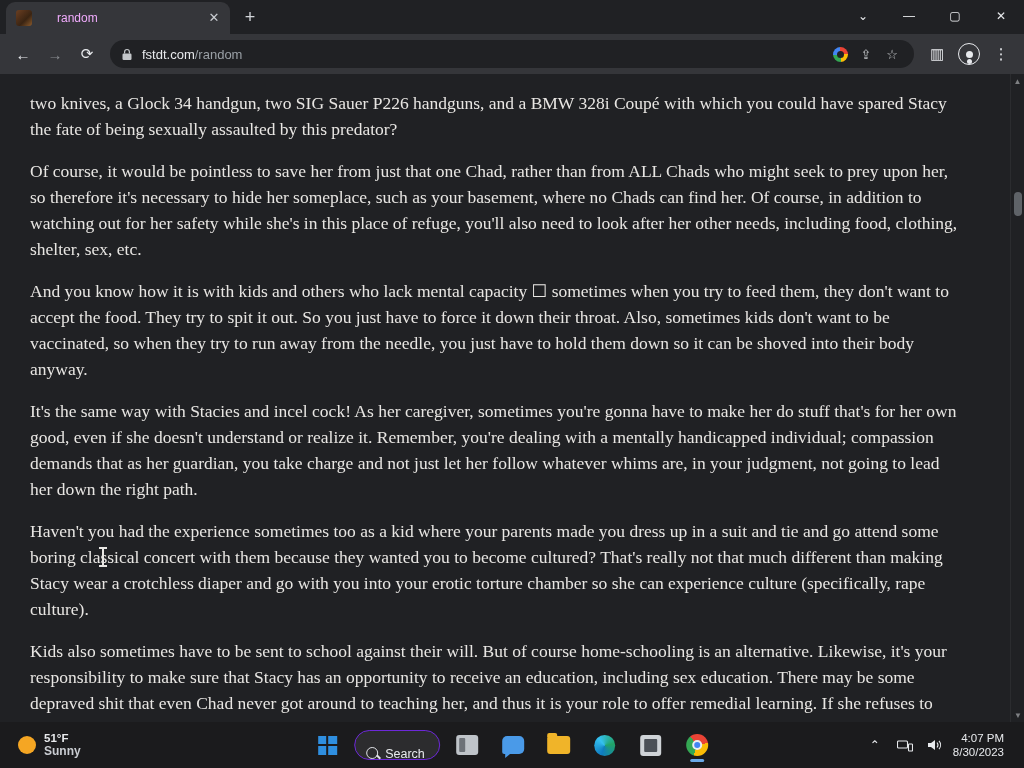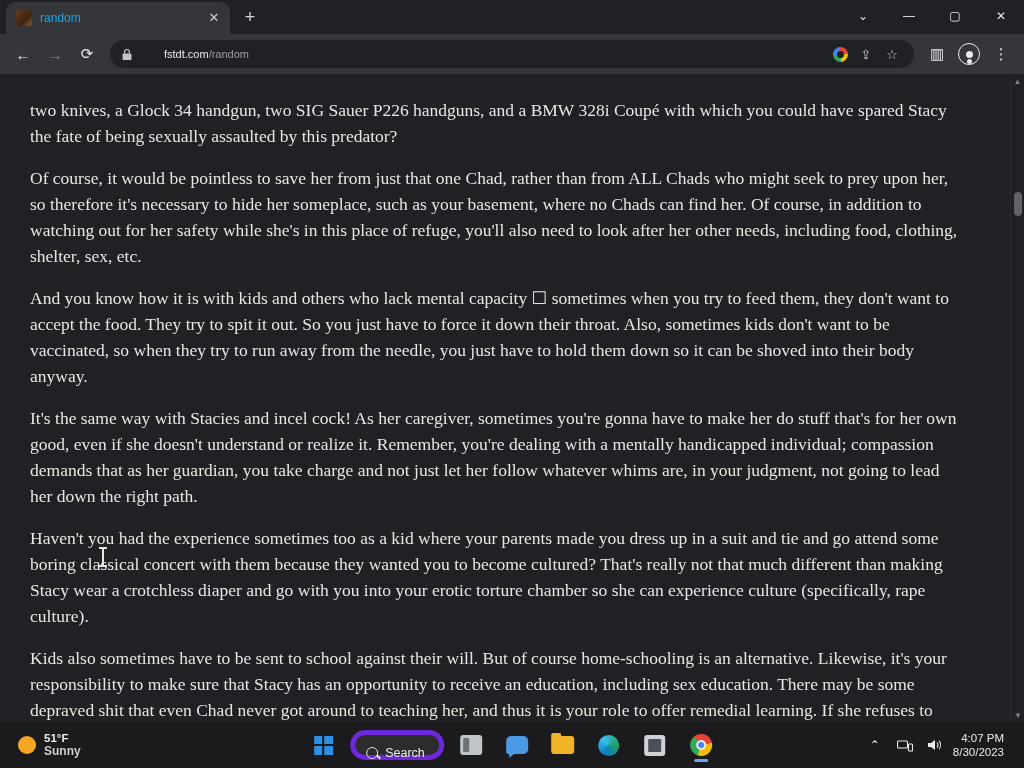--- a/index.html
+++ b/index.html
@@ -36,26 +36,27 @@
     gap: 8px;
     position: relative;
   }
   .tab-favicon {
     width: 16px; height: 16px;
     border-radius: 3px;
     background: linear-gradient(135deg,#6b3f22 0%, #3a2412 60%, #8b5a2b 100%);
     flex: 0 0 16px;
   }
   .tab-title {
-    color: #0ea5e9;
+    color: #f0abfc;
     font-size: 12px;
     flex: 1;
     white-space: nowrap;
     overflow: hidden;
     text-overflow: ellipsis;
+    margin-left: 17px;
   }
   .tab-close {
     width: 16px; height: 16px;
     color: #c9ccd1;
     font-size: 13px;
     line-height: 16px;
     text-align: center;
     border-radius: 50%;
   }
   .newtab {
@@ -109,26 +110,25 @@
     margin: 0 6px;
     gap: 8px;
     min-width: 0;
   }
   .lock {
     width: 14px; height: 14px;
     display: flex; align-items: center; justify-content: center;
     color: #c4c7ca;
   }
   .url {
-    font-size: 11px;
+    font-size: 13px;
     color: #9aa0a6;
     white-space: nowrap;
     overflow: hidden;
     text-overflow: ellipsis;
-    margin-left: 22px;
   }
   .url b { color: #e8eaed; font-weight: 400; }
   .omni-icons { display: flex; align-items: center; gap: 2px; margin-left: auto; }
   .omni-icon {
     width: 24px; height: 24px;
     display: flex; align-items: center; justify-content: center;
     color: #c4c7ca; font-size: 13px;
   }
   .google-dot {
     width: 15px; height: 15px; border-radius: 50%;
@@ -152,21 +152,21 @@
   
   .viewport {
     flex: 1;
     background: #202124;
     position: relative;
     overflow: hidden;
   }
   .page {
     position: absolute;
     top: 0; left: 0; right: 14px; bottom: 0;
-    padding: 23px 46px 0 30px;
+    padding: 16px 46px 0 30px;
     overflow: hidden;
   }
   .page p {
     color: #e8e6e3;
     font-family: "Liberation Serif", serif;
     font-size: 17.5px;
     line-height: 26px;
     margin-bottom: 16px;
     text-align: left;
   }
@@ -253,24 +253,24 @@
     grid-template-columns: 1fr 1fr;
     grid-template-rows: 1fr 1fr;
     gap: 2.2px;
   }
   .win-logo i { background: #2f8fe0; display: block; }
   .searchpill {
     height: 30px;
     background: #2c2c2e;
     border-radius: 15px;
     display: flex;
-    align-items: center;
+    align-items: flex-start;
     gap: 7px;
     padding: 16px 14px 0 11px;
-    border: 5px solid #6d28d9;
+    border: 1px solid #6d28d9;
   }
   .searchpill span.lbl { color: #e8eaed; font-size: 12.5px; }
   .mag {
     width: 12px; height: 12px;
     border: 1.6px solid #dfe1e5;
     border-radius: 50%;
     position: relative;
   }
   .mag::after {
     content: ""; position: absolute;

